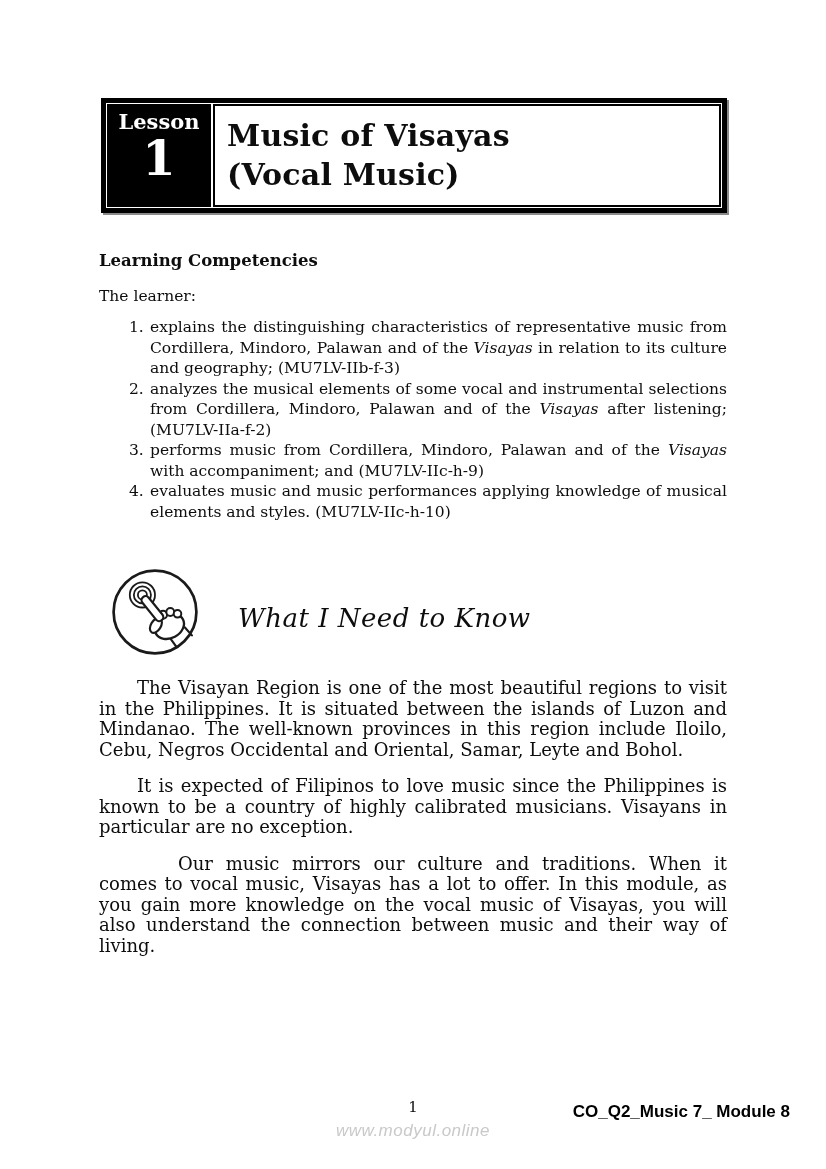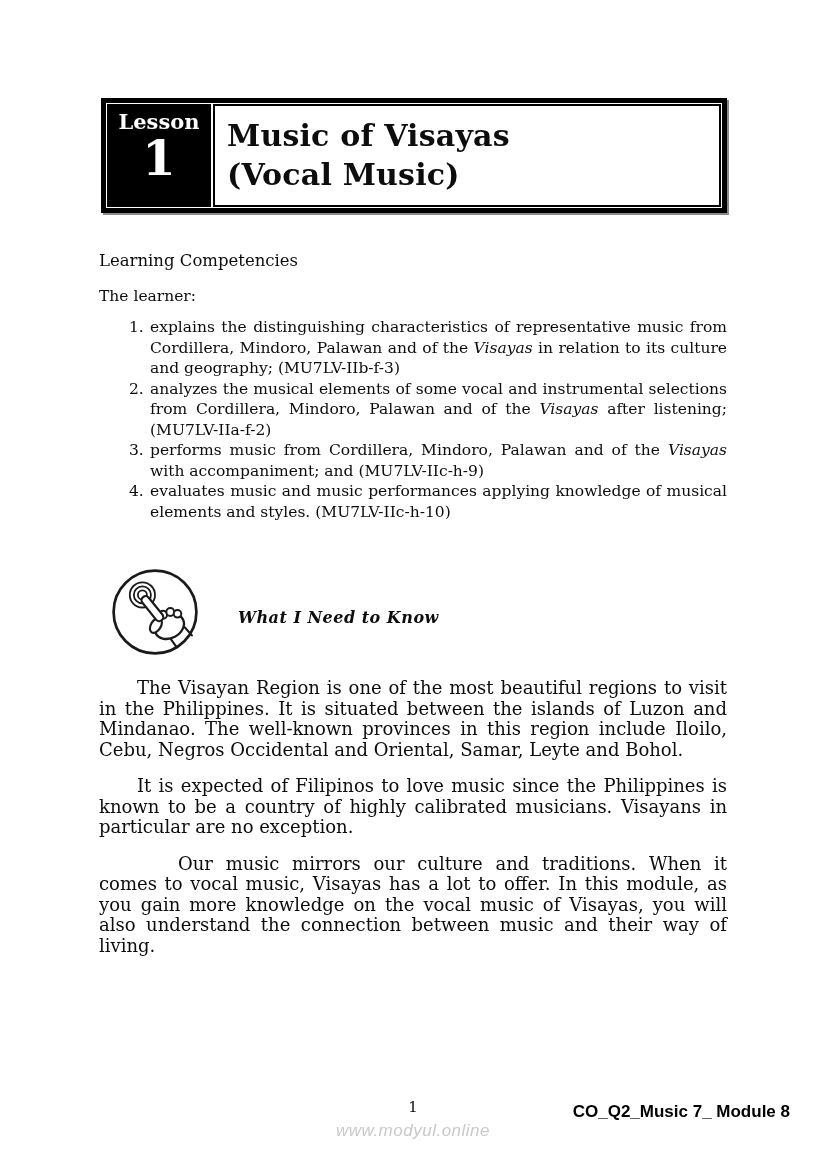--- a/index.html
+++ b/index.html
@@ -61,21 +61,21 @@
     font-size: 30px;
     font-weight: bold;
     line-height: 1.28;
     letter-spacing: 0.2px;
   }
 
   
   .comp-heading {
     margin-top: 38px;
     font-size: 16.5px;
-    font-weight: normal;
+    font-weight: bold;
   }
   .learner-lead {
     margin-top: 17px;
     font-size: 15.5px;
   }
   .comp-list { margin-top: 12px; margin-left: 51px; }
   .comp-item {
     position: relative;
     font-size: 15.5px;
     line-height: 20.5px;
@@ -87,22 +87,22 @@
   .section-header {
     margin-top: 45px;
     margin-left: 11px;
     display: flex;
     align-items: center;
     height: 90px;
   }
   .section-icon { width: 90px; height: 90px; flex: none; }
   .section-title {
     margin-left: 38px;
-    font-size: 16px;
-    font-weight: bold;
+    font-size: 26px;
+    font-weight: normal;
     font-style: italic;
     letter-spacing: 0.5px;
     margin-top: 11px;
   }
 
   
   .intro { margin-top: 21px; }
   .body-par {
     font-size: 18px;
     line-height: 20.5px;

